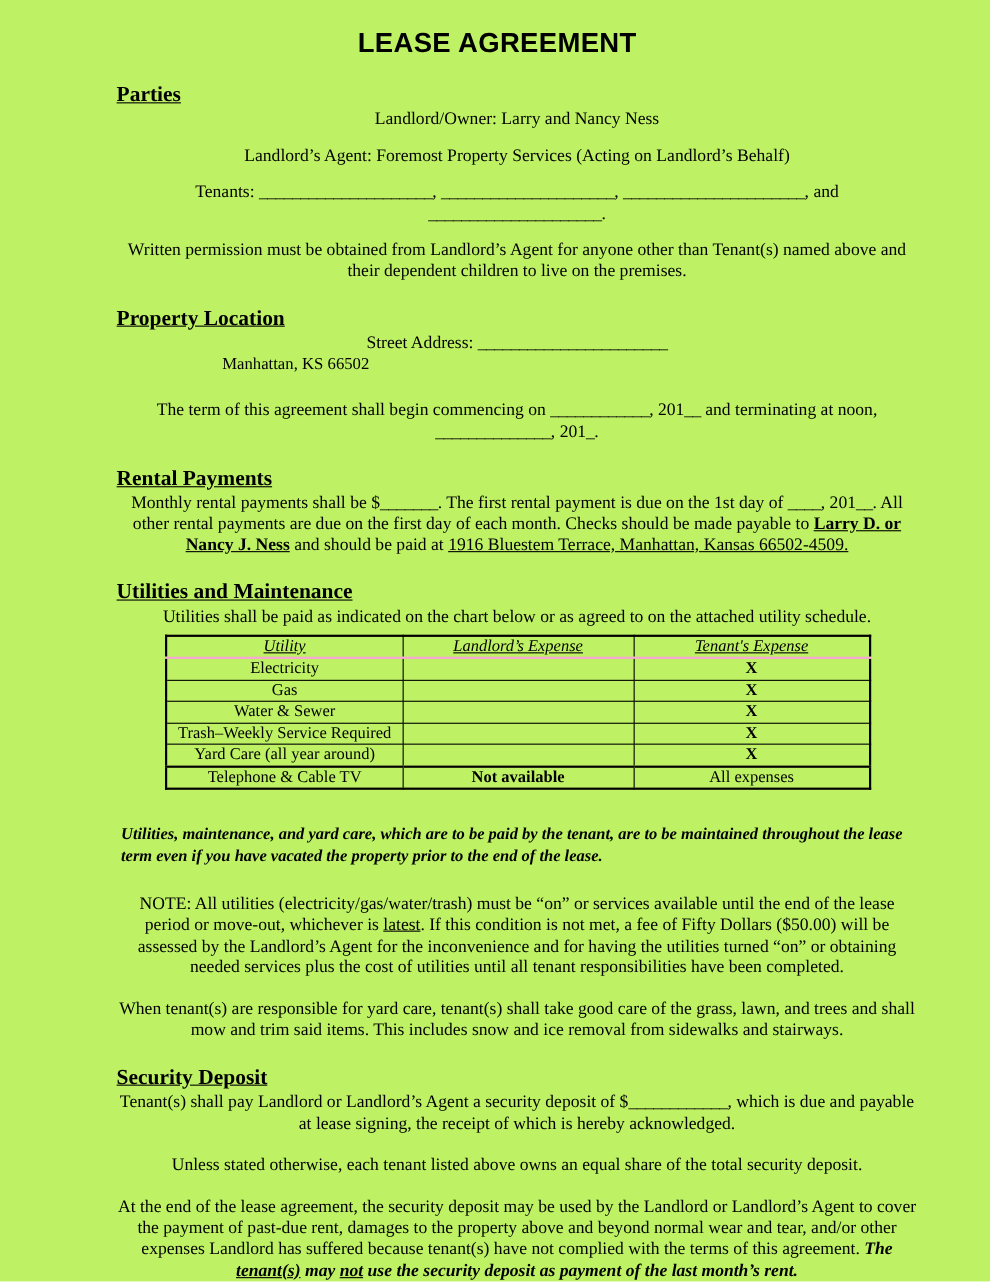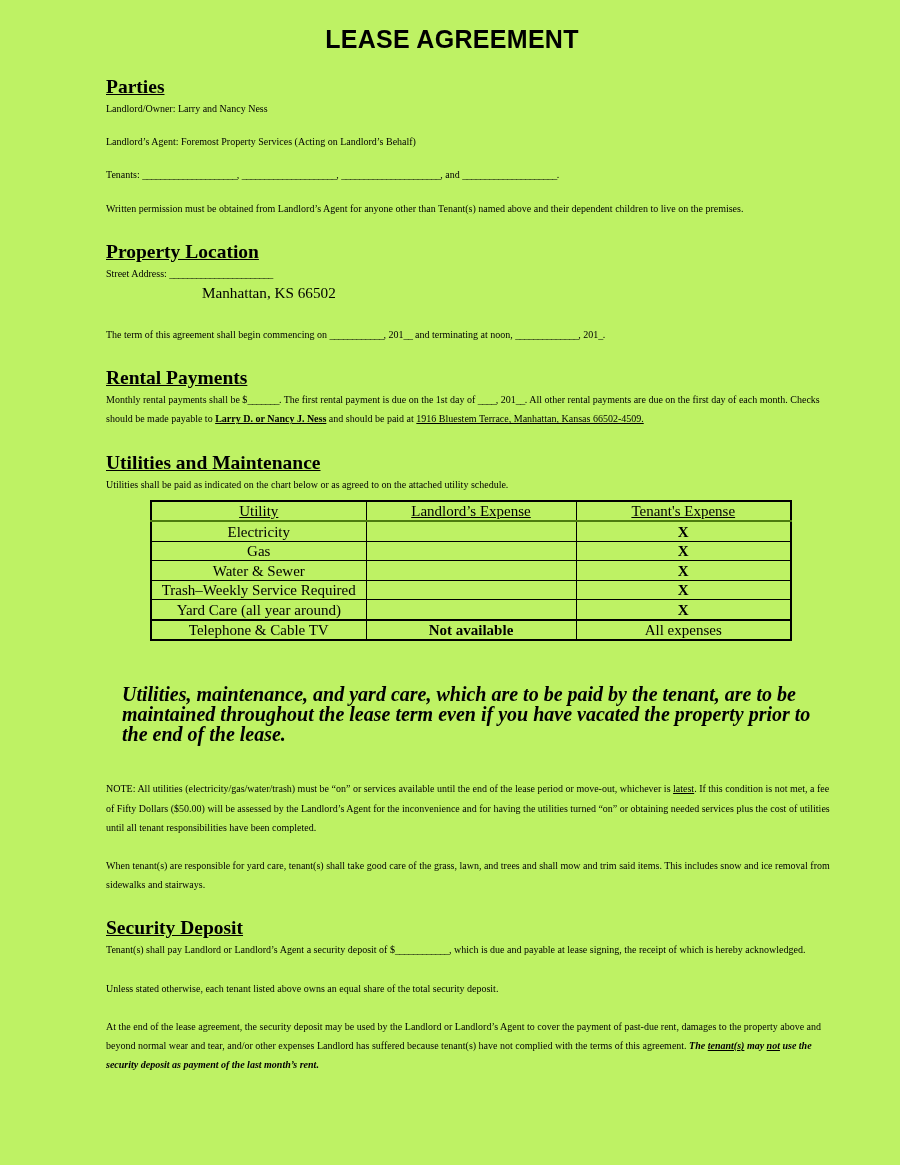--- a/index.html
+++ b/index.html
@@ -38,25 +38,25 @@
     margin: 0;
     padding: 0;
     line-height: 24px;
     display: block;
   }
   h2.section span.u {
     text-decoration: underline;
     text-underline-offset: 1px;
   }
   p.body {
-    font-size: 10px;
+    font-size: 16px;
     line-height: 19.2px;
     margin: 0;
     padding: 0;
-    text-align: left;
+    text-align: center;
   }
   .gap-lg { height: 19px; }
   .gap-md { height: 14px; }
   .gap-sm { height: 8px; }
   .spacer-sec { height: 22px; }
 
   .u { text-decoration: underline; }
   .bi { font-weight: bold; font-style: italic; }
   .bu { font-weight: bold; text-decoration: underline; }
   .biu { font-weight: bold; font-style: italic; text-decoration: underline; }
@@ -88,39 +88,40 @@
   table.util th, table.util td {
     border: 1px solid #000;
     text-align: center;
     height: 18.5px;
     line-height: 18px;
     padding: 0 2px;
     font-weight: normal;
     font-size: 15px;
   }
   table.util thead th {
-    border-bottom: 2px solid #4d7c0f;
+    border-bottom: 2px solid #f9a8d4;
+    font-style: italic;
   }
   table.util thead th span {
     text-decoration: underline;
     text-underline-offset: 1px;
   }
   table.util tbody tr:last-child td {
     border-top: 2px solid #000;
     margin-left: 44px;
   }
   table.util td.mark { font-weight: bold; }
   table.util td.na { font-weight: bold; }
 
   .italic-block {
-    font-size: 20px;
+    font-size: 15px;
     line-height: 20px;
     font-weight: bold;
     font-style: italic;
-    margin: 16px;
+    margin: 4px;
   }
 </style>
 </head>
 <body>
 
 <div class="page">
 
   <div class="doc-title">LEASE AGREEMENT</div>
 
   <div class="gap-lg"></div>

